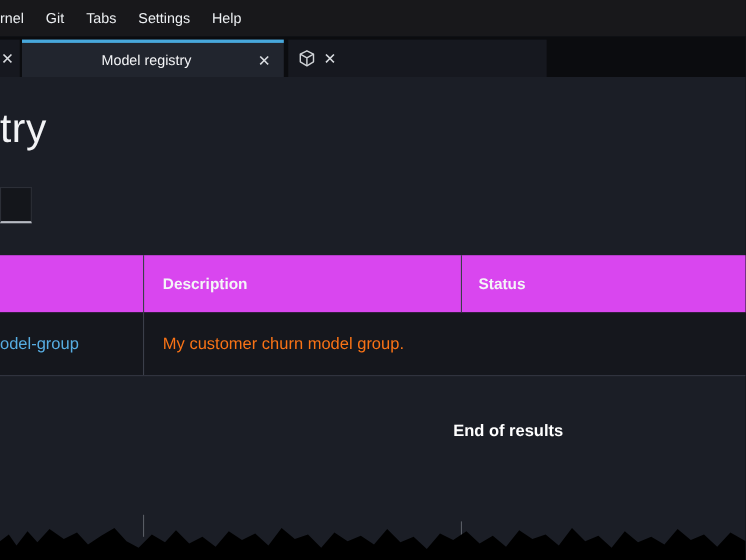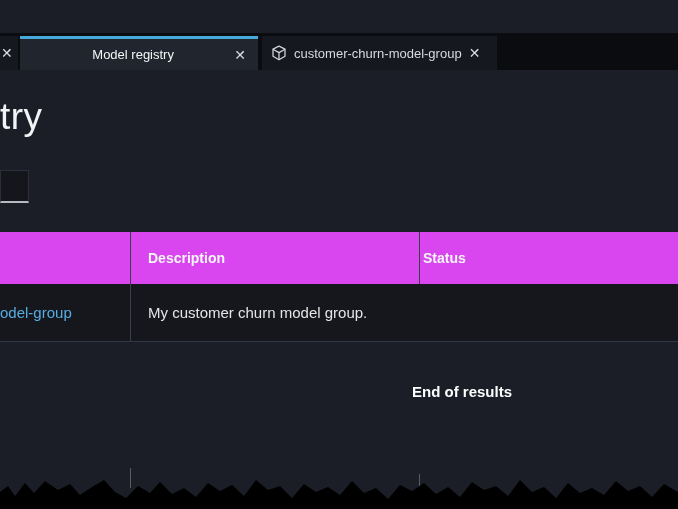--- a/index.html
+++ b/index.html
@@ -65,23 +65,23 @@
   .thead {
     background:#d946ef; height:52px; align-items:center;
     font-size:14px; font-weight:700; color:#f4f5f7;
   }
   .tbody {
     background:#15171d; height:58px; align-items:center;
     font-size:15px; border-bottom:1px solid #333743;
   }
   .td, .th { height:100%; display:flex; align-items:center; }
   .col2 { padding-left:17px; border-left:1px solid #3b3f4a; }
-  .col3 { padding-left:3px; border-left:1px solid #3b3f4a; }
+  .col3 { padding-left:15px; border-left:1px solid #3b3f4a; }
   .name-link { color:#57ade2; text-decoration:none; cursor:pointer; }
-  .desc-text { color:#e5e5e5; }
+  .desc-text { color:#f97316; }
   .status-wrap { display:flex; align-items:center; gap:8px; color:#d6d9de; }
   .check-icon { width:19px; height:19px; }
 
   .end-results {
     position:absolute; top:313px; left:462px; transform:translateX(-50%);
     font-size:15px; font-weight:600; color:#ffffff; white-space:nowrap;
   }
 
   
   .sliver { position:absolute; width:1px; background:#8a8f98; opacity:.55; }
@@ -89,37 +89,43 @@
   .sliver-b { left:419px; top:404px; height:13px; }
 
   
   .torn-edge { position:absolute; left:0; bottom:0; width:678px; height:40px; display:block; }
 </style>
 </head>
 <body>
 
 <div id="screen">
 
+  <div class="menubar">
+    <div class="menu-item">rnel</div>
+    <div class="menu-item">Git</div>
+    <div class="menu-item">Tabs</div>
+    <div class="menu-item">Settings</div>
+    <div class="menu-item">Help</div>
+  </div>
 
   <div class="tabbar">
     <div class="tab tab-partial">
       <span class="tab-close">✕</span>
     </div>
 
     <div class="tab tab-active">
       <span class="tab-label">Model registry</span>
       <span class="tab-close">✕</span>
     </div>
 
     <div class="tab tab-inactive">
       <svg class="cube-icon" viewBox="0 0 16 16">
         <path d="M8 1.2 L14 4.2 L14 11.2 L8 14.8 L2 11.2 L2 4.2 Z" fill="none" stroke="#cfd2d6" stroke-width="1.3" stroke-linejoin="round"></path>
         <path d="M2 4.2 L8 7.6 L14 4.2 M8 7.6 L8 14.8" fill="none" stroke="#cfd2d6" stroke-width="1.3" stroke-linejoin="round"></path>
       </svg>
-      <span class="tab-label">customer-churn-model-group</span>
       <span class="tab-close">✕</span>
     </div>
   </div>
 
   <div class="content">
 
     <div class="page-title">try</div>
 
     <input class="search-box" type="text" placeholder="" style="">
 

